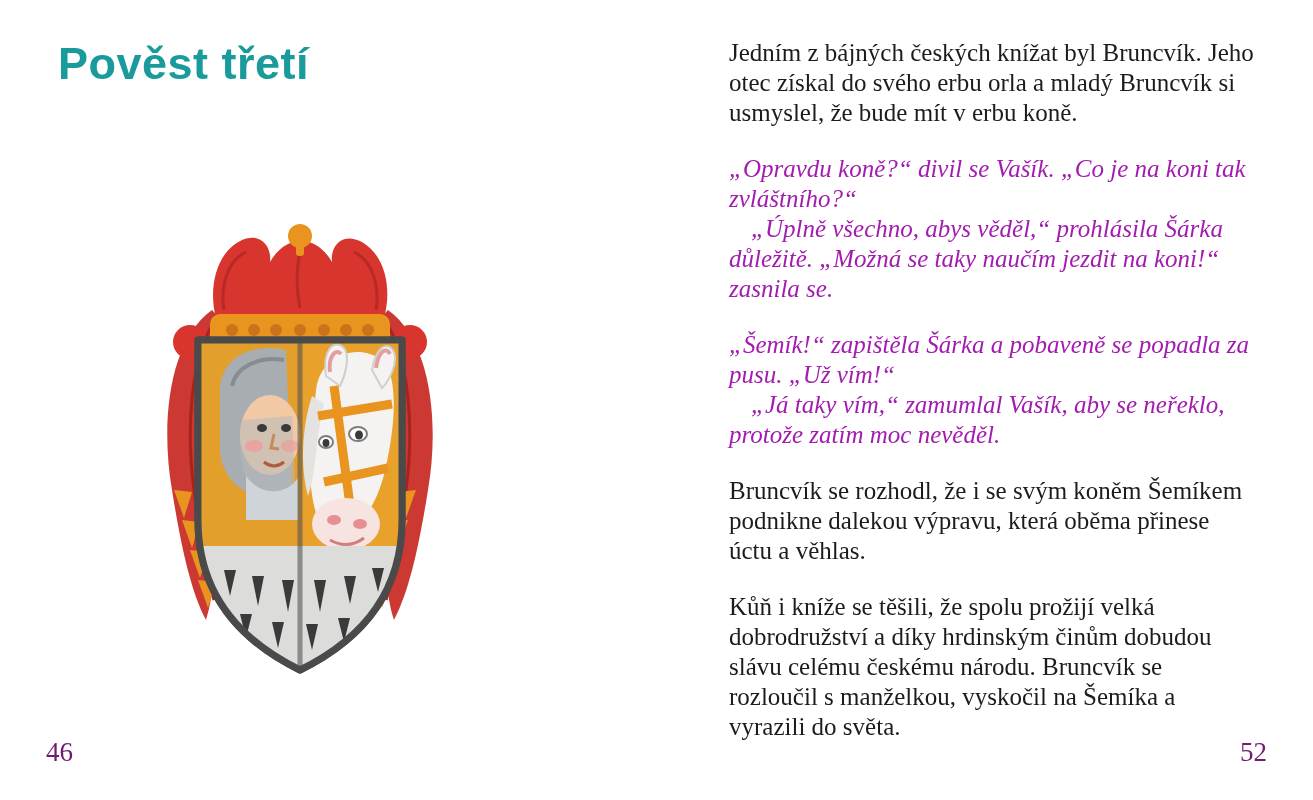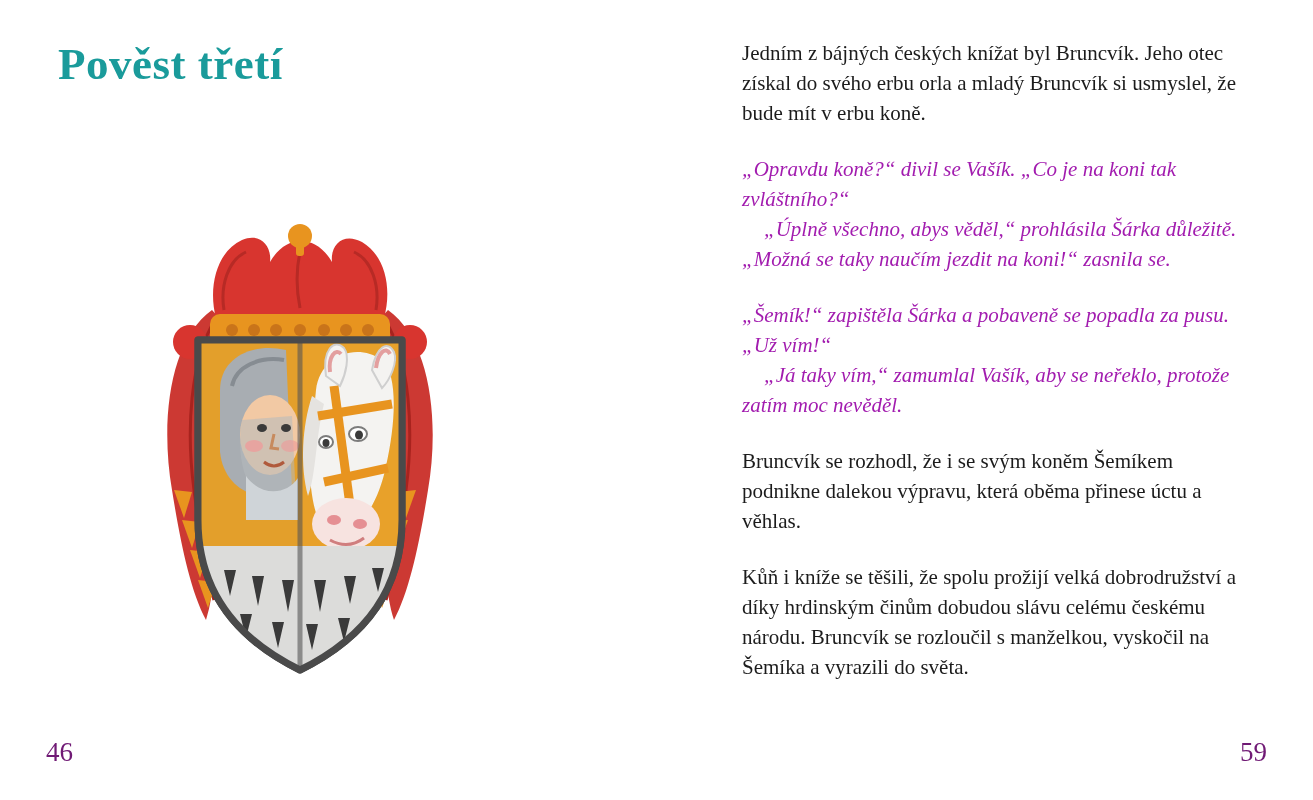--- a/index.html
+++ b/index.html
@@ -25,21 +25,21 @@
   
   .page-left {
     position: relative;
     width: 656px;
     height: 800px;
   }
   .chapter-title {
     position: absolute;
     left: 58px;
     top: 38px;
-    font-family: Liberation Serif, serif;
+    font-family: Liberation Sans, sans-serif;
     font-weight: bold;
     font-size: 45px;
     letter-spacing: 0.5px;
     color: #1a9b9b;
     white-space: nowrap;
   }
 
   
   .illustration {
     position: absolute;
@@ -56,23 +56,23 @@
     width: 657px;
     height: 800px;
   }
   .text-column {
     position: absolute;
     left: 68px;
     top: 38px;
     width: 530px;
   }
   .para {
-    font-size: 21px;
+    font-size: 25px;
     line-height: 30px;
-    margin: 0 0 26px 18px;
+    margin: 0 0 26px 5px;
     color: #1c1c1c;
     font-family: "Liberation Serif", serif;
   }
   .para.dialog {
     color: #a21caf;
     font-style: italic;
   }
   .para.dialog .indent-line {
     display: block;
     text-indent: 22px;
@@ -241,16 +241,16 @@
       <p class="para narrative">
         <span>Bruncvík se rozhodl, že i se svým koněm Šemíkem podnikne dalekou výpravu, která oběma přinese úctu a věhlas.</span>
       </p>
 
       <p class="para narrative">
         <span>Kůň i kníže se těšili, že spolu prožijí velká dobrodružství a díky hrdinským činům dobudou slávu celému českému národu. Bruncvík se rozloučil s manželkou, vyskočil na Šemíka a vyrazili do světa.</span>
       </p>
 
     </div>
 
-    <div class="folio folio-right">59</div>
+    <div class="folio folio-right">52</div>
   </div>
 
 </div>
 
 </body></html>

